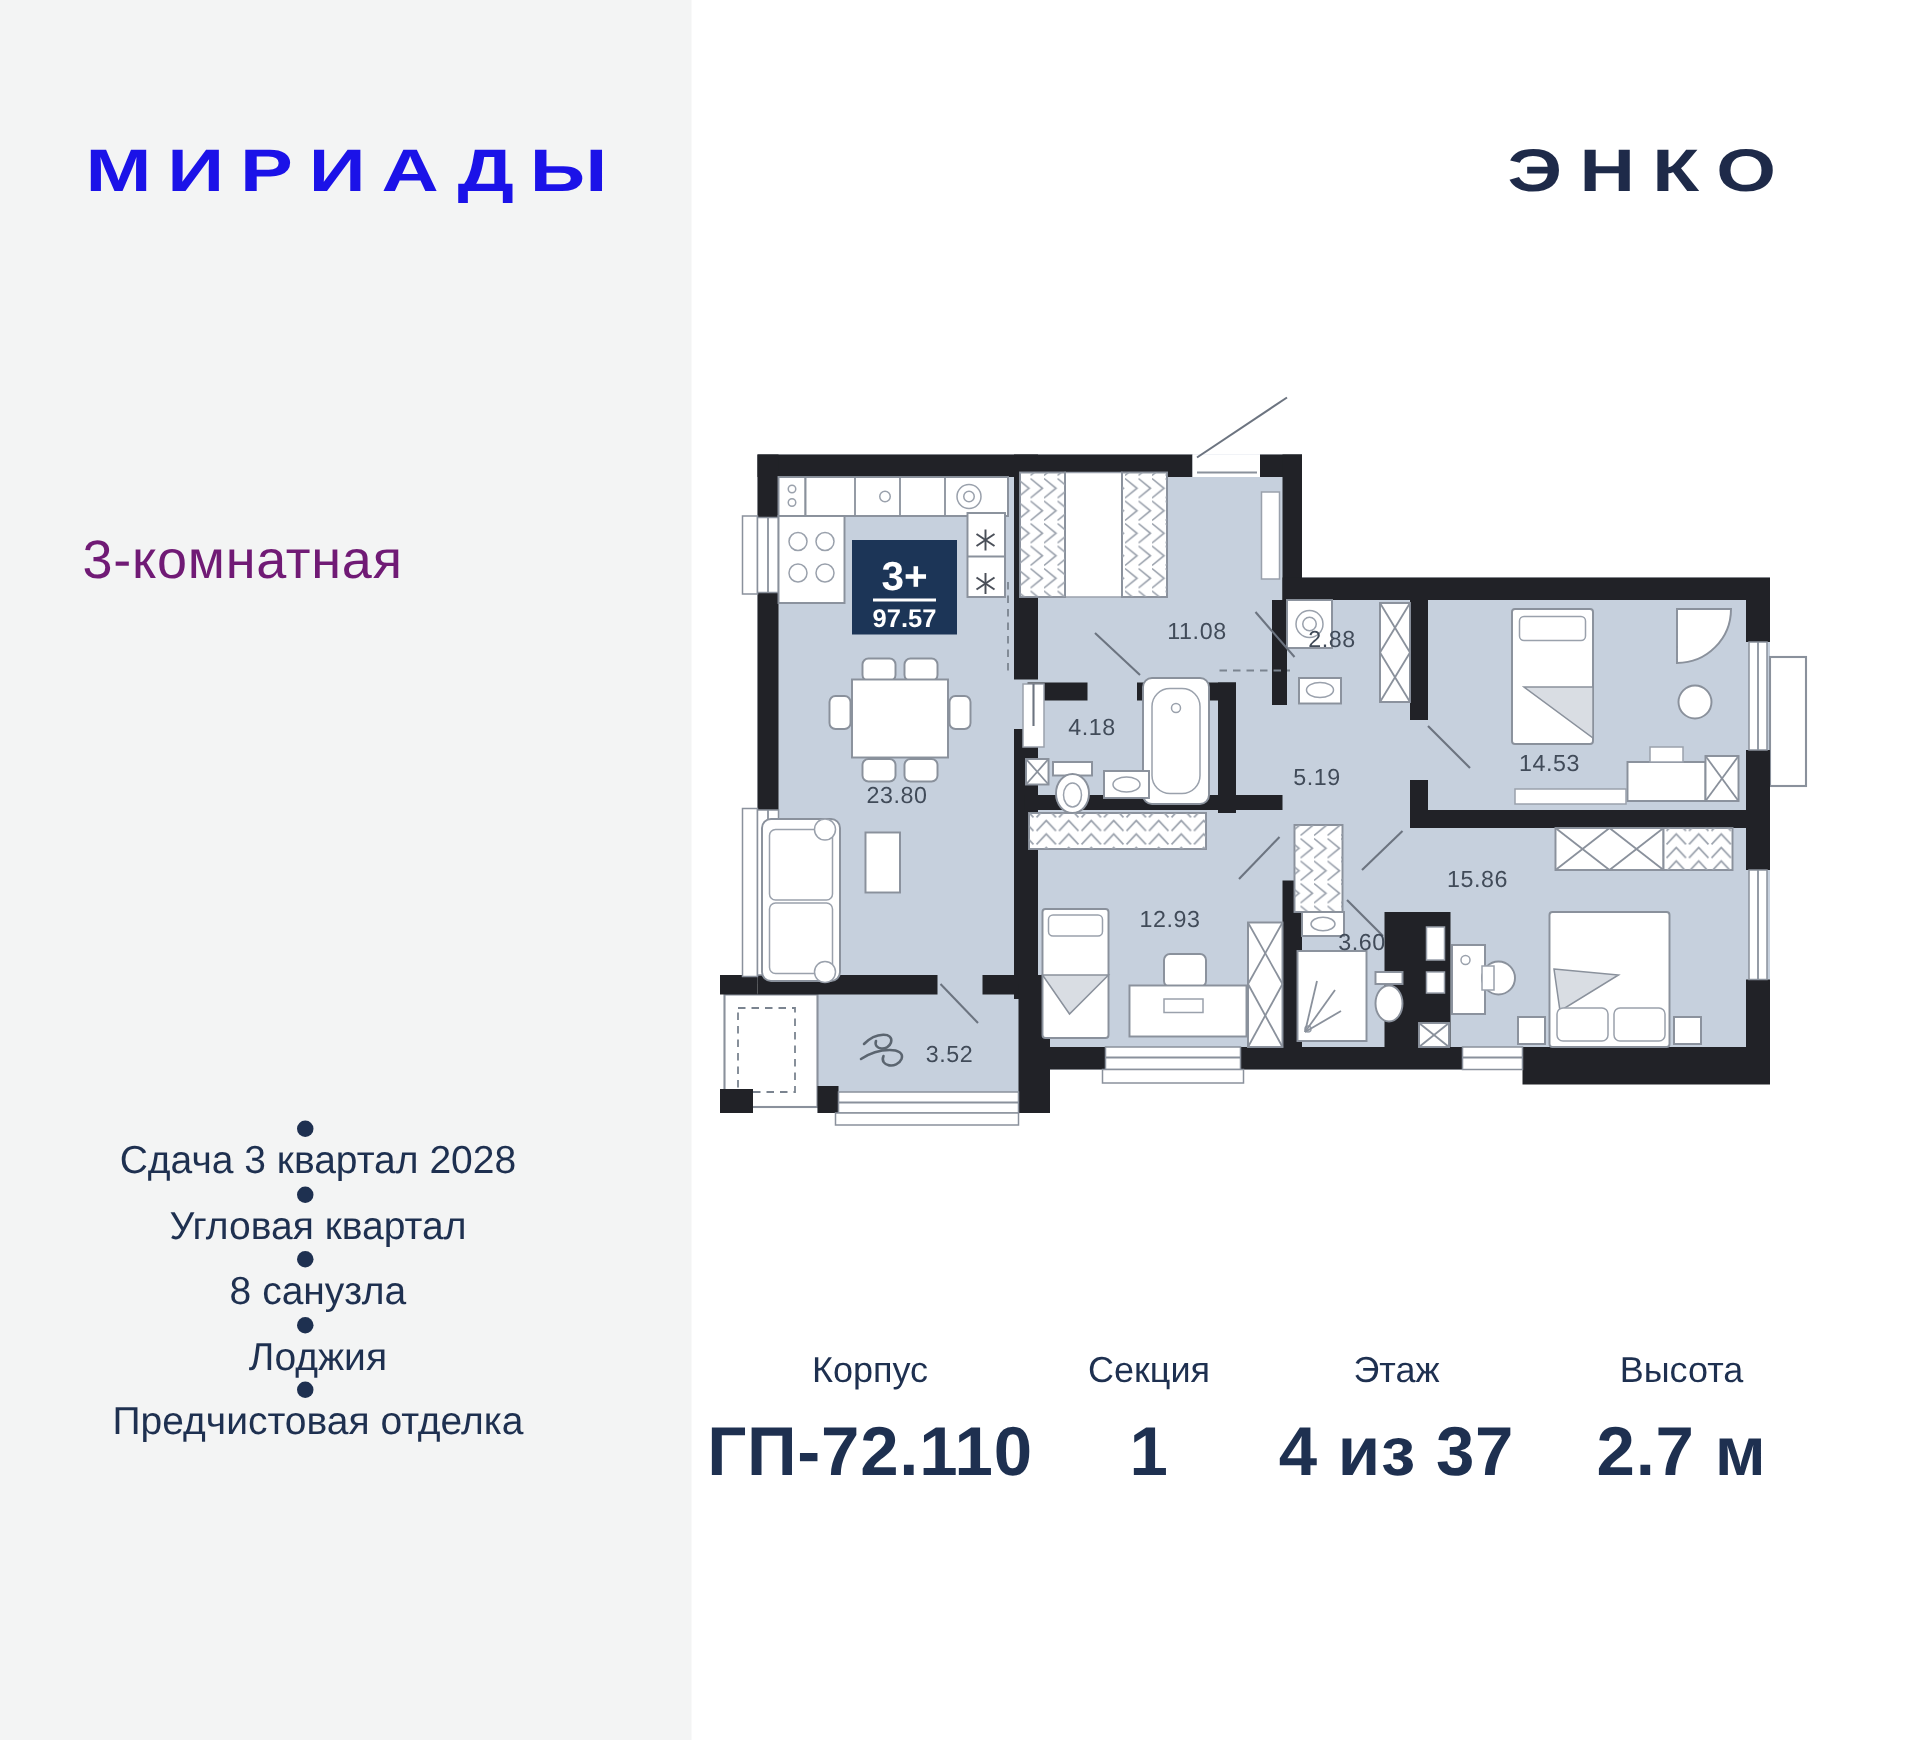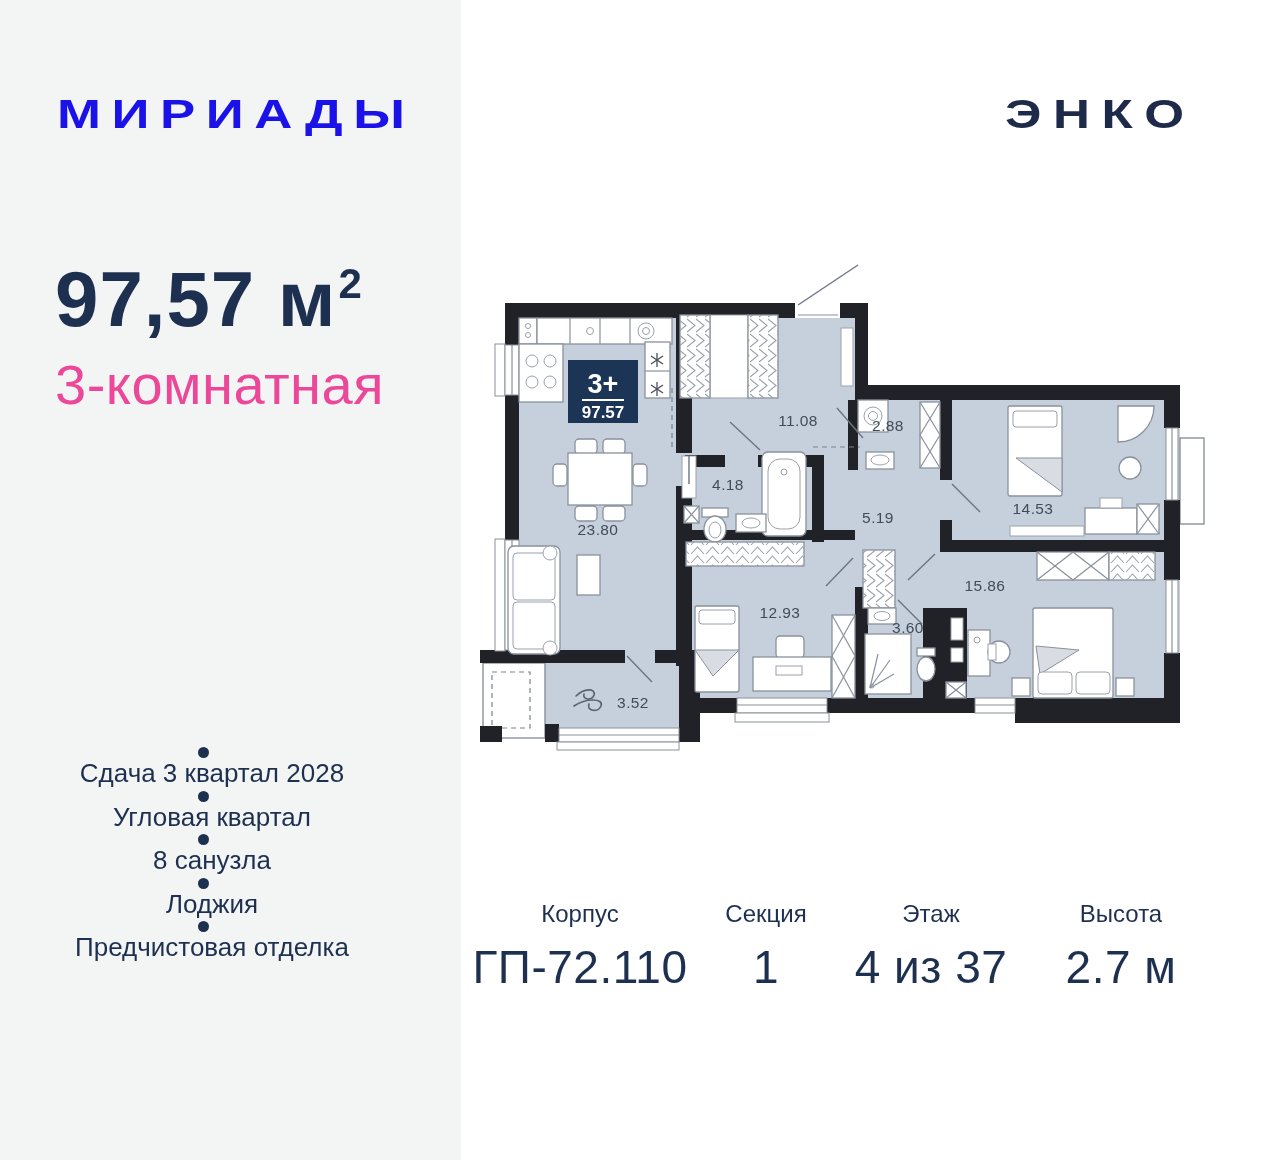--- a/index.html
+++ b/index.html
@@ -25,34 +25,34 @@
 
   .area-title {
     position:absolute; left:55px; top:254px;
     font-size:78px; font-weight:700; color:#1e3050; letter-spacing:1px;
     white-space:nowrap;
   }
   .area-title sup { font-size:42px; font-weight:700; vertical-align:28px; margin-left:2px; }
 
   .room-type {
     position:absolute; left:55px; top:352px;
-    font-size:56px; font-weight:500; color:#ec4899; letter-spacing:0.5px;
+    font-size:36px; font-weight:500; color:#701a75; letter-spacing:0.5px;
     white-space:nowrap;
   }
 
   .features { position:absolute; left:75px; top:747px; list-style:none; }
   .features li { display:flex; align-items:center; height:43.5px; font-size:26px; color:#1e3050;flex-direction:column; }
   .features .dot { width:11px; height:11px; border-radius:50%; background:#1e3050; margin-right:17px; flex:0 0 auto; }
 
   .floorplan { position:absolute; left:480px; top:258px; width:740px; height:500px; }
 
   .info-row { position:absolute; left:461px; top:0; width:819px; height:1160px; pointer-events:none; }
   .info-col { position:absolute; top:900px; transform:translateX(-50%); text-align:center; pointer-events:auto; }
   .info-col .label { font-size:24px; color:#1e3050; font-weight:400; margin-bottom:12px; }
-  .info-col .value { font-size:46px; color:#1e3050; font-weight:400; letter-spacing:0.5px; white-space:nowrap; }
+  .info-col .value { font-size:46px; color:#1e3050; font-weight:700; letter-spacing:0.5px; white-space:nowrap; }
   .info-col-1 { left:119px; }   
   .info-col-2 { left:305px; }   
   .info-col-3 { left:470px; }   
   .info-col-4 { left:660px; }   
 
   
   .floor { fill:#c6d0dd; }
   .wall { fill:#212227; }
   .furn { fill:#ffffff; stroke:#8a919c; stroke-width:1.3; }
   .furn-thin { fill:#ffffff; stroke:#9aa1ac; stroke-width:1; }
@@ -72,21 +72,20 @@
 </head>
 <body>
 
 <div class="card">
 
   <div class="left-panel"></div>
 
   <div class="logo-project">МИРИАДЫ</div>
   <div class="logo-developer">ЭНКО</div>
 
-  <div class="area-title"><span>97,57 м</span><sup>2</sup></div>
 
   <div class="room-type">3-комнатная</div>
 
   <ul class="features">
     <li>
         <span class="dot"></span>
         <span>Сдача 3 квартал 2028</span>
       </li>
     <li>
         <span class="dot"></span>

